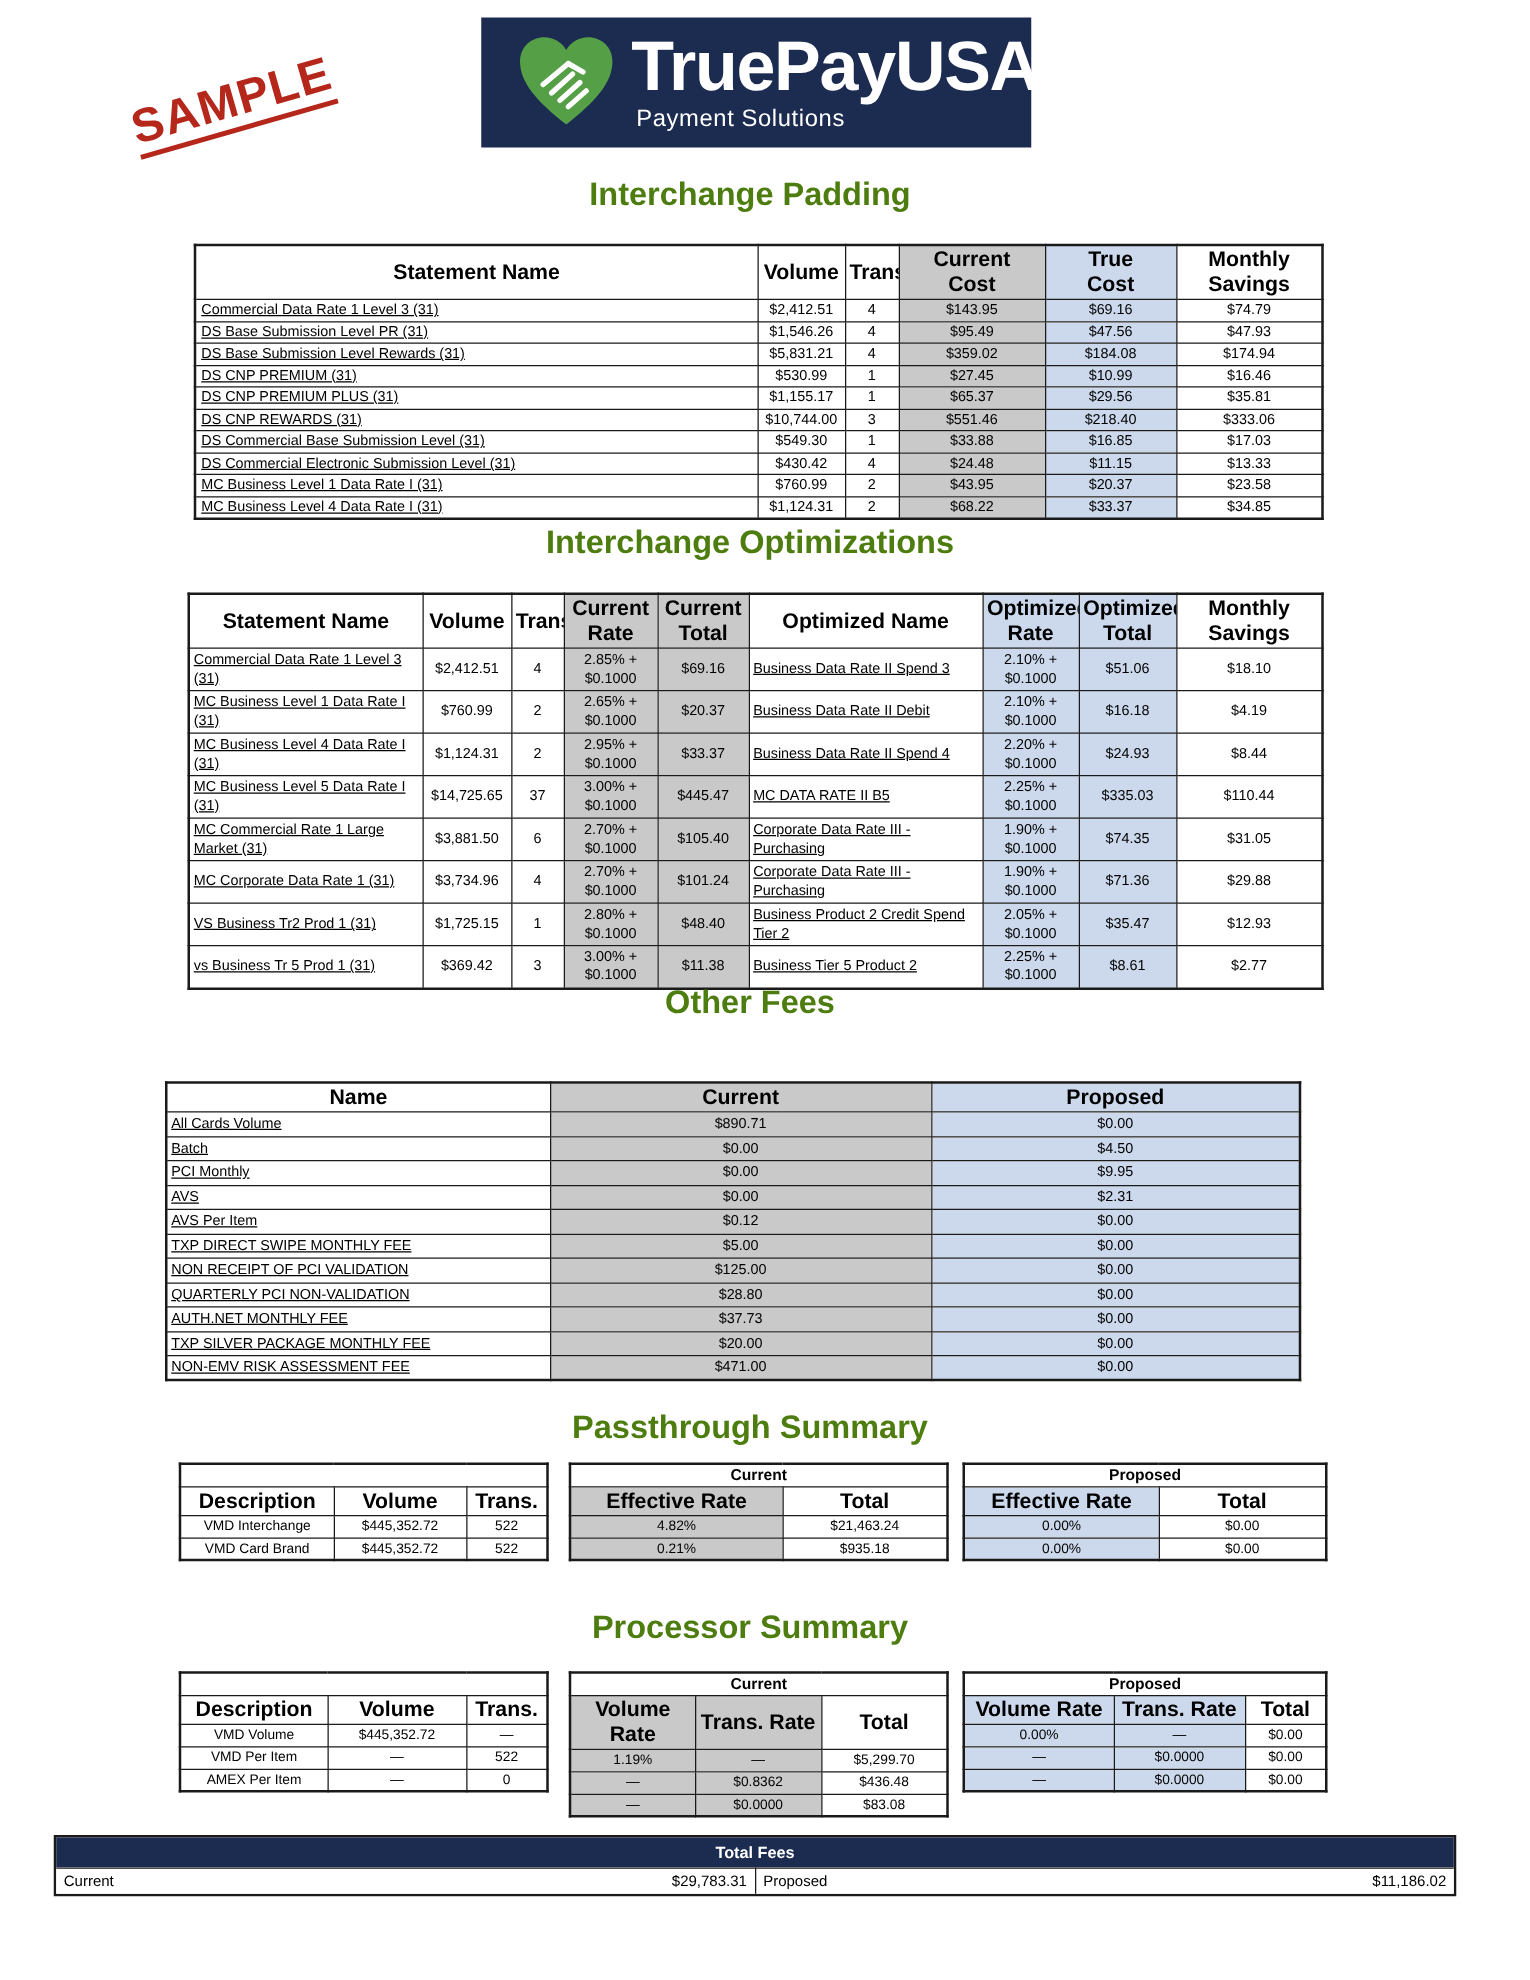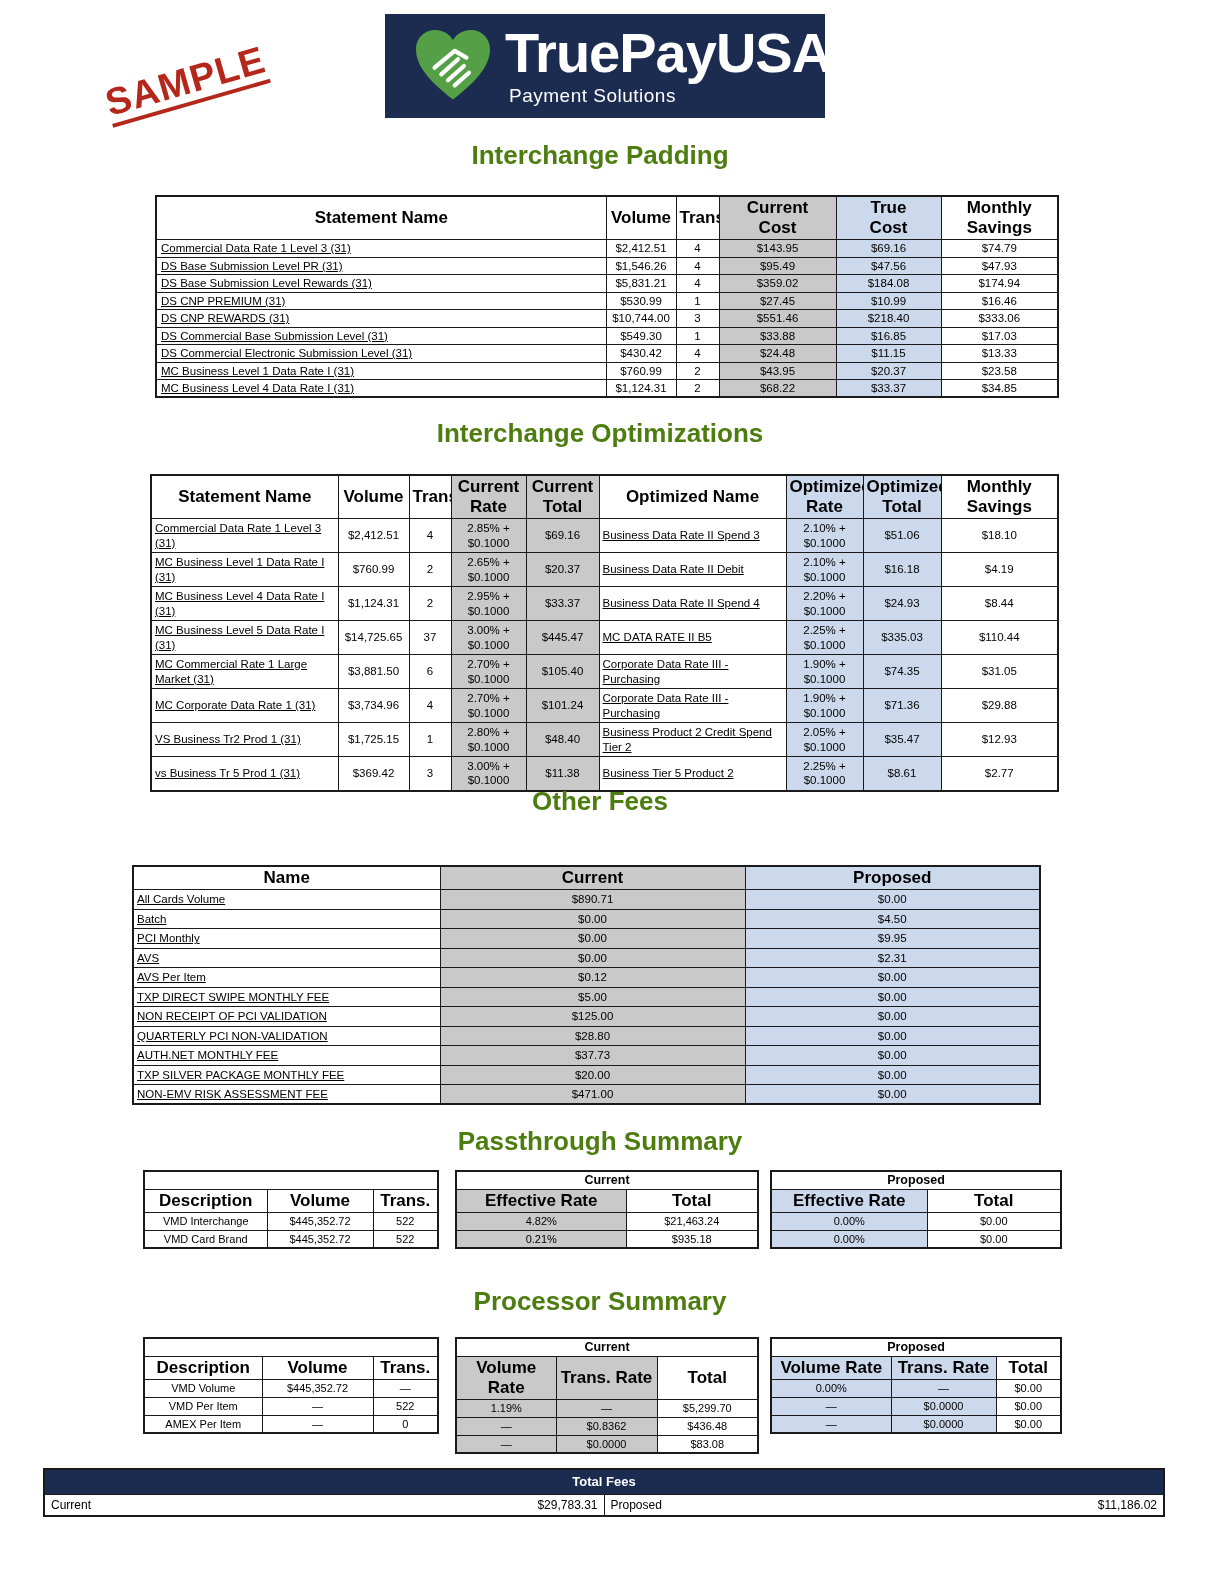--- a/index.html
+++ b/index.html
@@ -144,20 +144,28 @@
         </tr>
         <tr>
           <td class=" a-l">DS CNP PREMIUM (31)</td>
           <td class=" a-c">$530.99</td>
           <td class=" a-c">1</td>
           <td class="gray a-c">$27.45</td>
           <td class="blue a-c">$10.99</td>
           <td class=" a-c">$16.46</td>
         </tr>
         <tr>
+          <td class=" a-l">DS CNP PREMIUM PLUS (31)</td>
+          <td class=" a-c">$1,155.17</td>
+          <td class=" a-c">1</td>
+          <td class="gray a-c">$65.37</td>
+          <td class="blue a-c">$29.56</td>
+          <td class=" a-c">$35.81</td>
+        </tr>
+        <tr>
           <td class=" a-l">DS CNP REWARDS (31)</td>
           <td class=" a-c">$10,744.00</td>
           <td class=" a-c">3</td>
           <td class="gray a-c">$551.46</td>
           <td class="blue a-c">$218.40</td>
           <td class=" a-c">$333.06</td>
         </tr>
         <tr>
           <td class=" a-l">DS Commercial Base Submission Level (31)</td>
           <td class=" a-c">$549.30</td>

